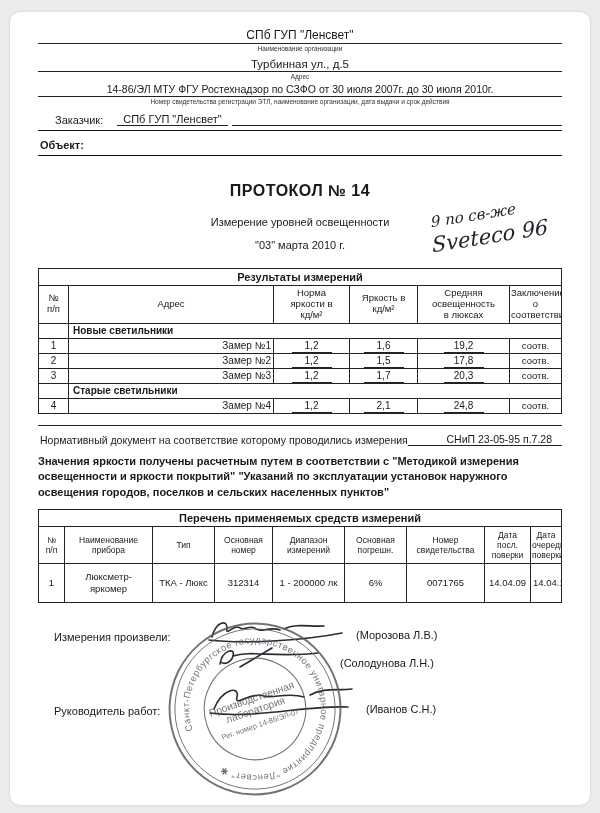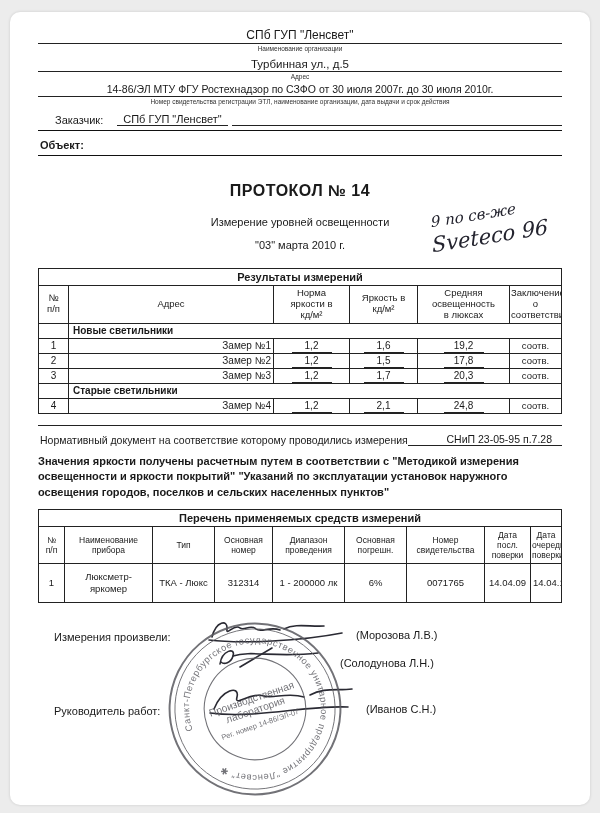--- a/index.html
+++ b/index.html
@@ -220,21 +220,21 @@
     <thead>
       <tr>
         <th>№
 п/п</th>
         <th>Наименование
 прибора</th>
         <th>Тип</th>
         <th>Основная
 номер</th>
         <th>Диапазон
-проведения</th>
+измерений</th>
         <th>Основная
 погрешн.</th>
         <th>Номер
 свидетельства</th>
         <th>Дата
 посл.
 поверки</th>
         <th>Дата
 очередн.
 поверки</th>

